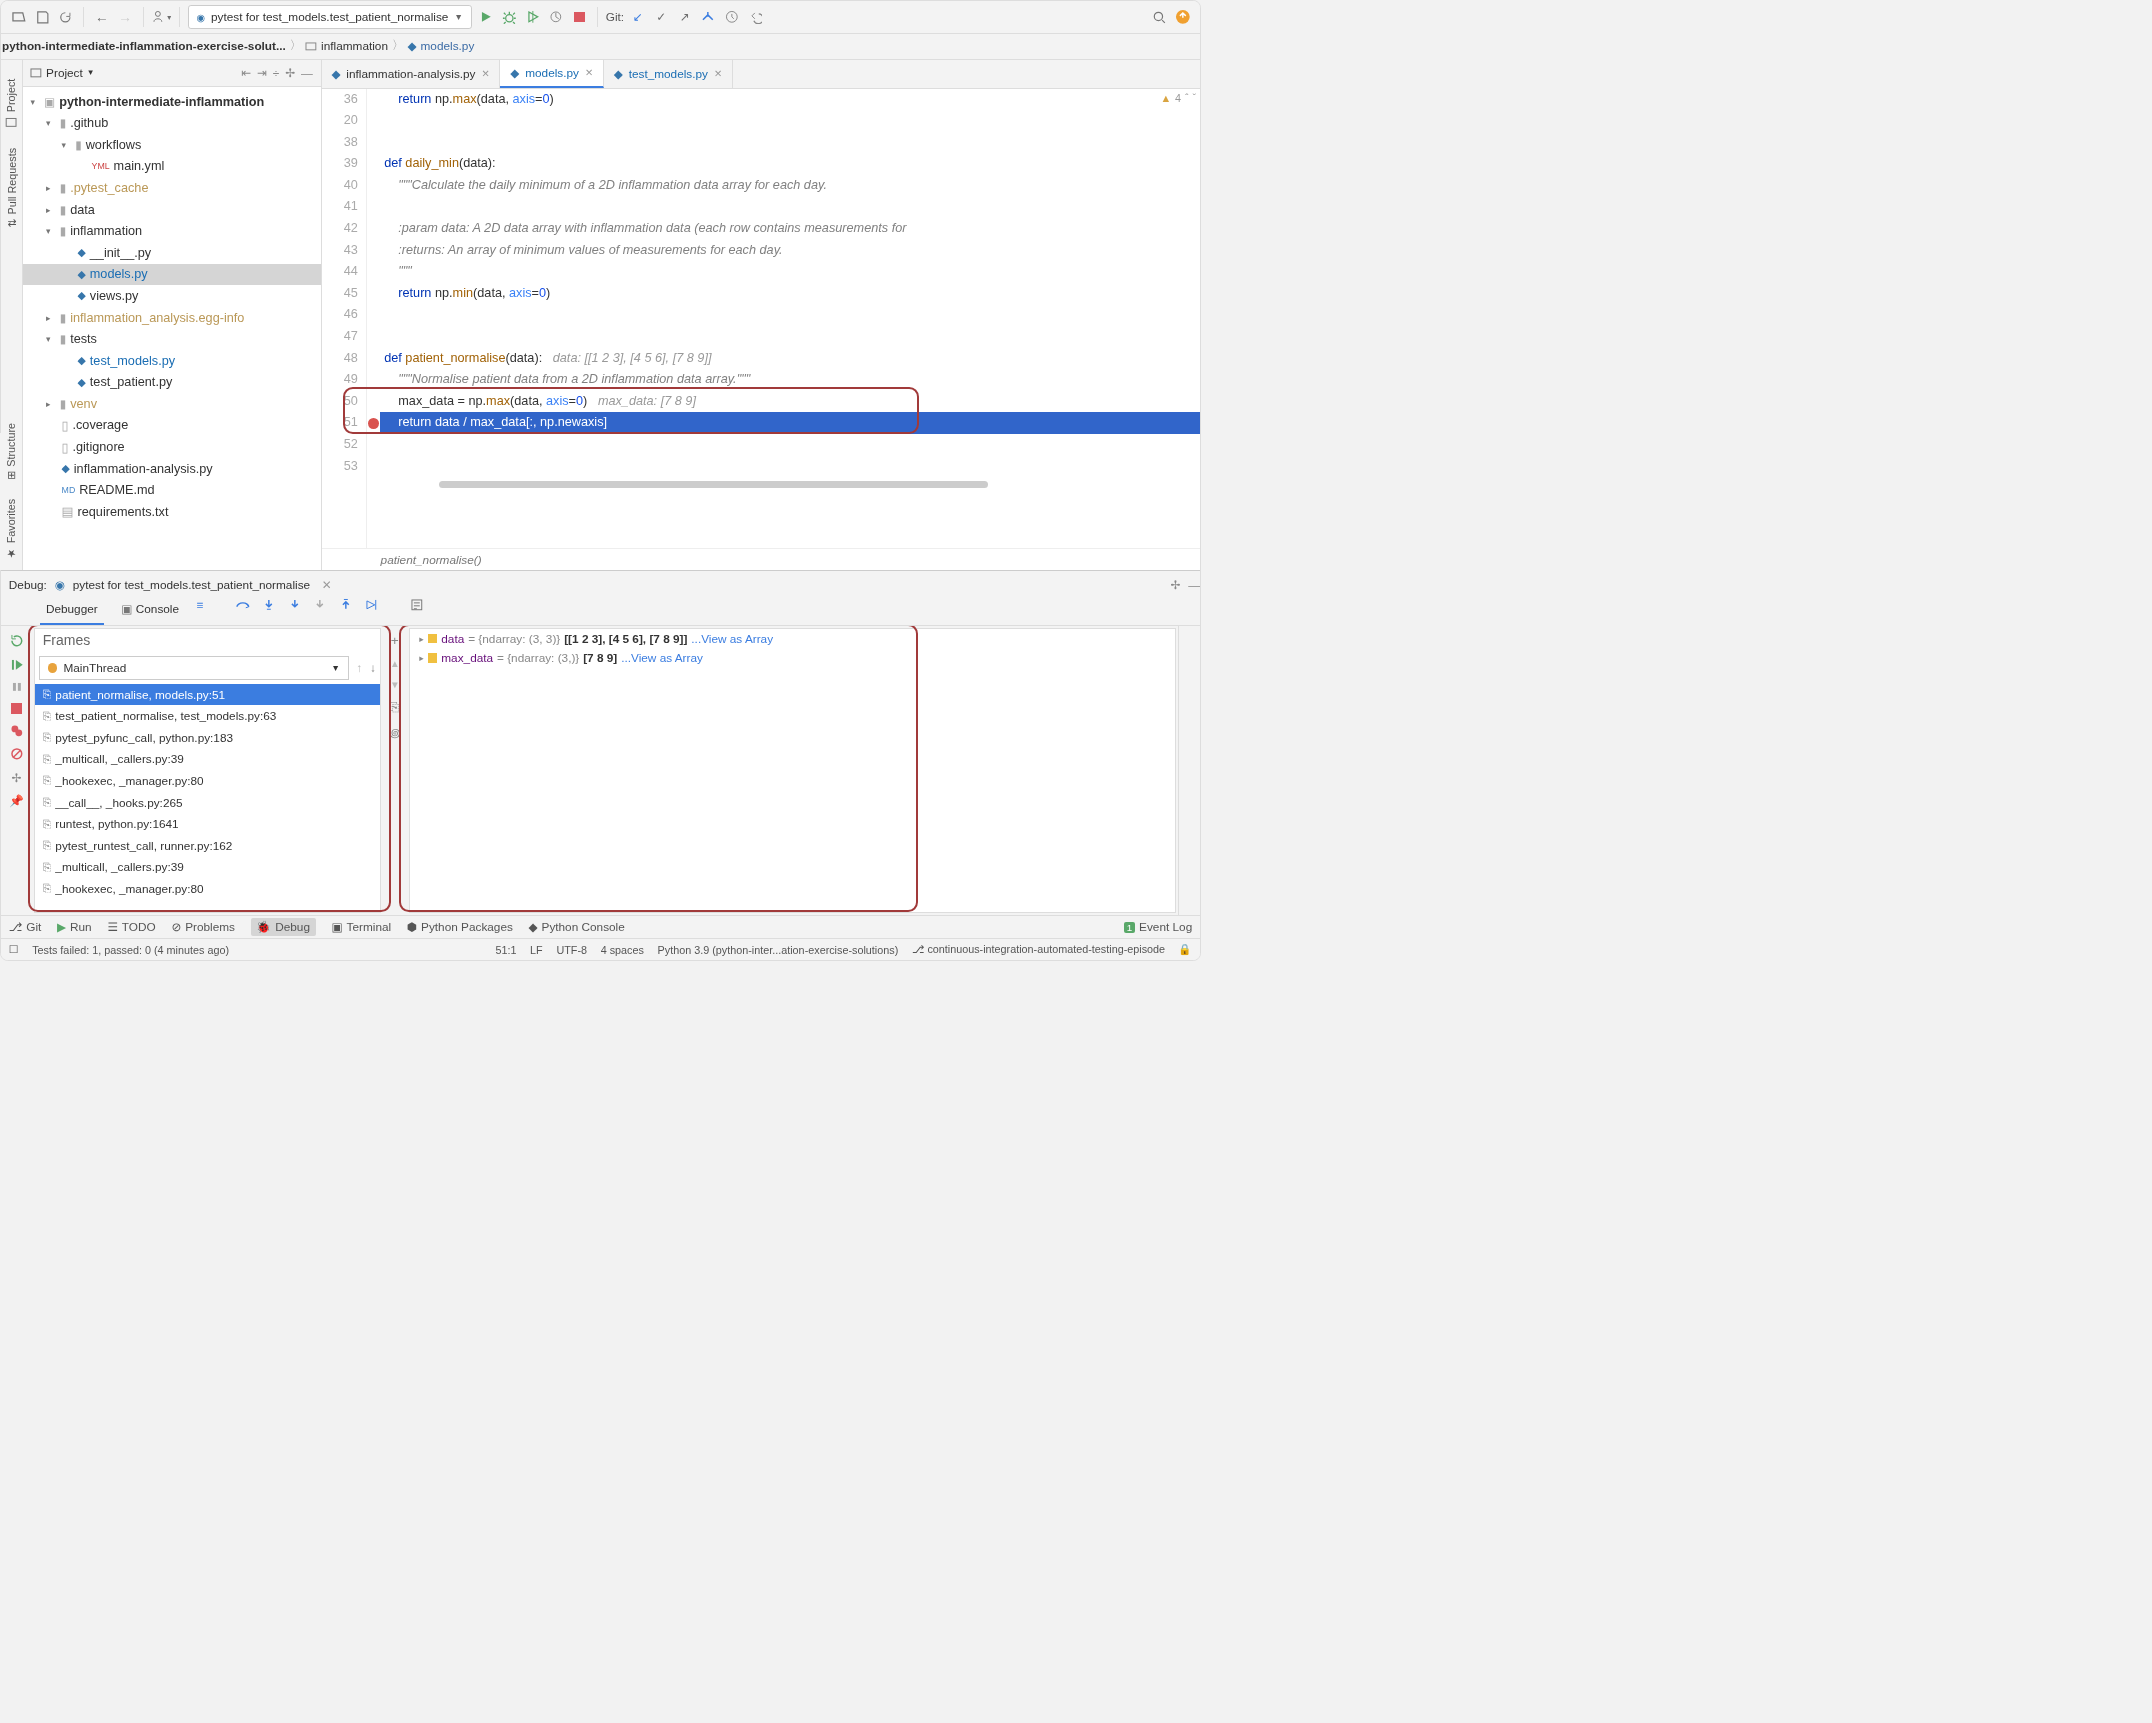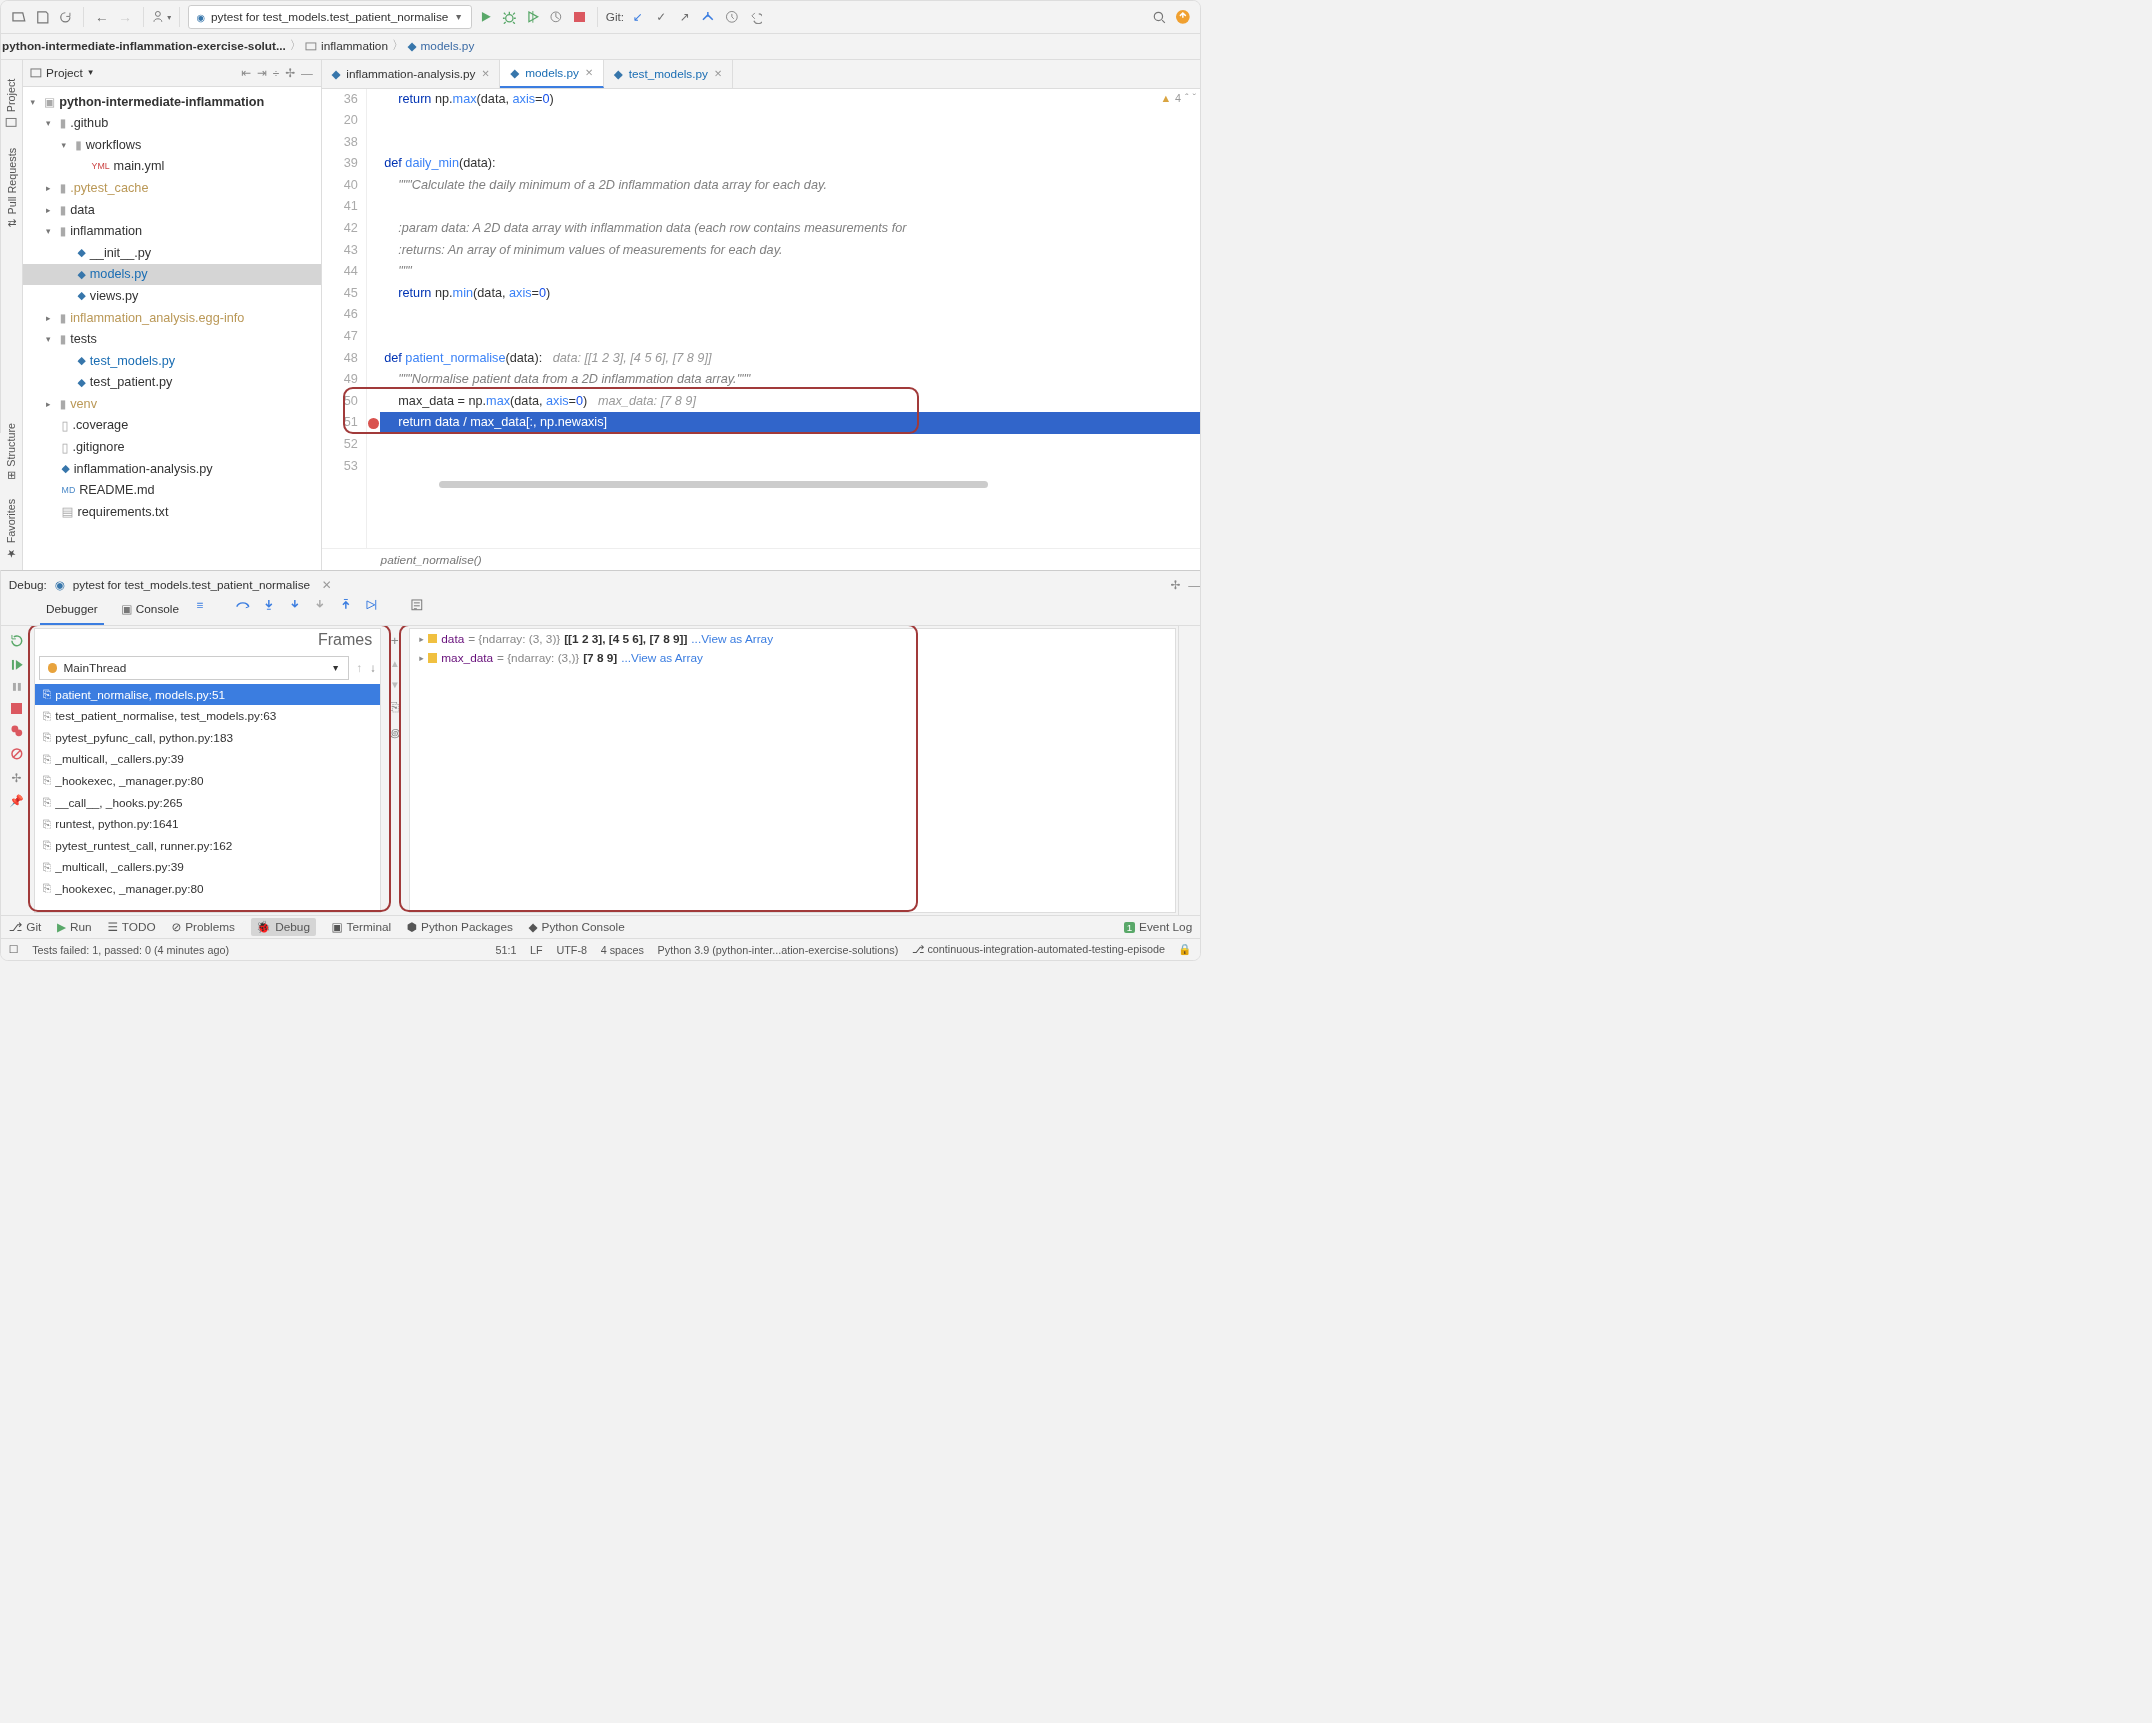--- a/index.html
+++ b/index.html
@@ -46,40 +46,40 @@
 .file-tab { height: 100%; padding: 0 9.8px; display: flex; align-items: center; gap: 5.9px; font-size: 11.8px; border-right: 1px solid #ddd; cursor: pointer; }
 .file-tab.active { background: #fff; color: #1a6db3; border-bottom: 2px solid #3b7de0; }
 .file-tab .close { color: #999; font-size: 9.8px; }
 .code-area { flex: 1; display: flex; overflow: hidden; position: relative; font-family: "JetBrains Mono", Menlo, Consolas, monospace; font-size: 12.7px; }
 .gutter { width: 45px; background: #fff; border-right: 1px solid #eee; text-align: right; padding-right: 7.8px; color: #aaa; }
 .gutter-bp { width: 13.7px; background: #fff; }
 .line { height: 21.6px; line-height: 21.6px; }
 .code-lines { flex: 1; position: relative; }
 .code-line { height: 21.6px; line-height: 21.6px; white-space: pre; padding-left: 3.9px; }
 .kw { color: #0033b3; }
-.fn { color: #3b82f6; }
+.fn { color: #a16207; }
 .s-str { color: #808080; font-style: italic; }
 .num { color: #1750eb; }
 .param { color: #3b82f6; }
 .hl-row { background: #3165ca; color: #fff; }
 .hl-row .kw, .hl-row .fn, .hl-row .num, .hl-row .param { color: #fff; }
 .inlay { color: #999; font-style: italic; }
 .bp-dot { width: 10.8px; height: 10.8px; background: #d9534f; border-radius: 50%; display: inline-block; }
 .red-box { position: absolute; border: 2px solid #a13a3a; border-radius: 9.8px; }
 .breadcrumb-bottom { height: 21.6px; font-size: 11.8px; color: #777; padding-left: 59px; font-style: italic; font-family: Menlo, monospace; border-top: 1px solid #eee; display: flex; align-items: center; }
 .marks { position: absolute; right: 3.9px; top: 3.9px; display: flex; align-items: center; gap: 3.9px; font-size: 10.8px; color: #999; }
 .debug-panel { height: 345px; border-top: 1px solid #ccc; background: #f3f3f3; display: flex; flex-direction: column; }
 .debug-head { height: 27.4px; display: flex; align-items: center; padding-left: 7.8px; gap: 7.8px; }
 .debug-tabs { height: 27.4px; display: flex; padding-left: 39px; gap: 11.8px; border-bottom: 1px solid #ddd; }
 .debug-tab { padding: 3.9px 5.9px; font-size: 11.8px; }
 .debug-tab.active { border-bottom: 2px solid #3b7de0; }
 .debug-body { flex: 1; display: flex; overflow: hidden; }
 .debug-left-icons { width: 31px; display: flex; flex-direction: column; align-items: center; gap: 9.8px; padding-top: 7.8px; color: #666; }
 .frames-panel { width: 347px; background: #fff; border: 1px solid #ddd; display: flex; flex-direction: column; margin: 2px; }
-.frames-head { height: 23.5px; padding: 0 7.8px; font-size: 16px; color: #666; display: flex; align-items: center; justify-content: flex-end; }
+.frames-head { height: 23.5px; padding: 0 7.8px; font-size: 14px; color: #666; display: flex; align-items: center; }
 .thread-combo { margin: 3.9px; padding: 3.9px 7.8px; border: 1px solid #ccc; background: #fff; display: flex; align-items: center; gap: 5.9px; font-size: 11.8px; }
 .thread-combo .dot { width: 9.8px; height: 9.8px; border-radius: 50%; background: #e8a33d; }
 .frame-row { height: 21.6px; display: flex; align-items: center; padding-left: 7.8px; font-size: 11.8px; gap: 3.9px; }
 .frame-row.selected { background: #3b7de0; color: #fff; }
 .frame-row .stack-icon { color: #888; font-size: 10.8px; }
 .frame-row.selected .stack-icon { color: #fff; }
 .vars-panel { flex: 1; background: #fff; border: 1px solid #ddd; margin: 2px; display: flex; flex-direction: column; }
 .vars-head { height: 23.5px; padding: 0 7.8px; font-size: 11.8px; color: #666; display: flex; align-items: center; }
 .var-row { padding: 2.9px 9.8px; font-size: 11.8px; display: flex; align-items: center; gap: 3.9px; }
 .var-name { color: #660e7a; }

